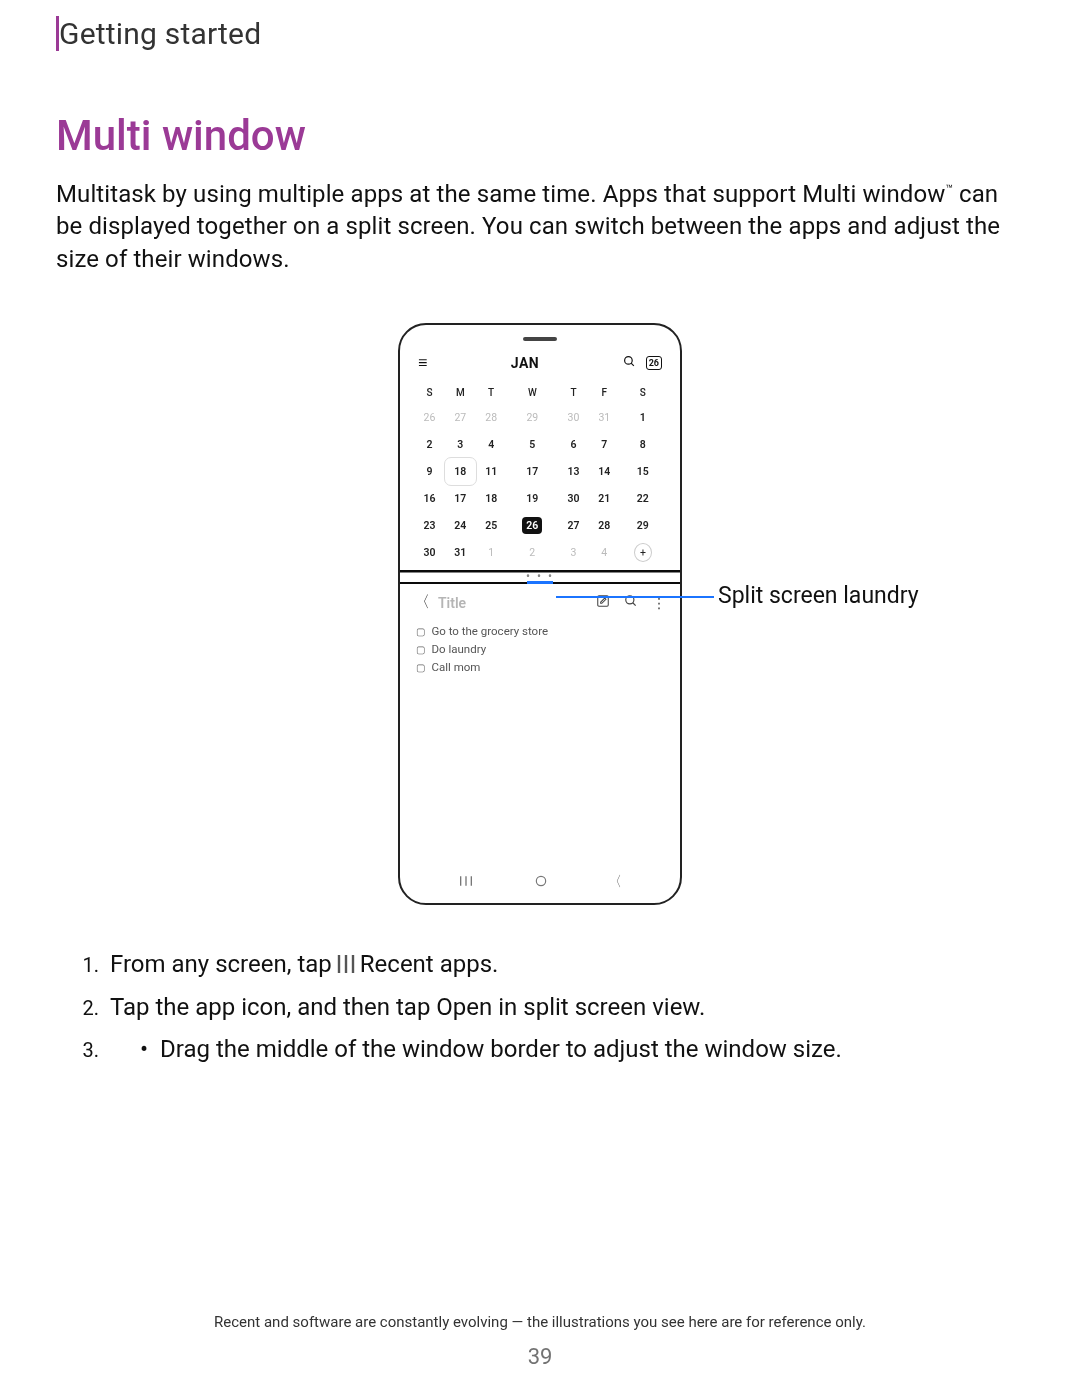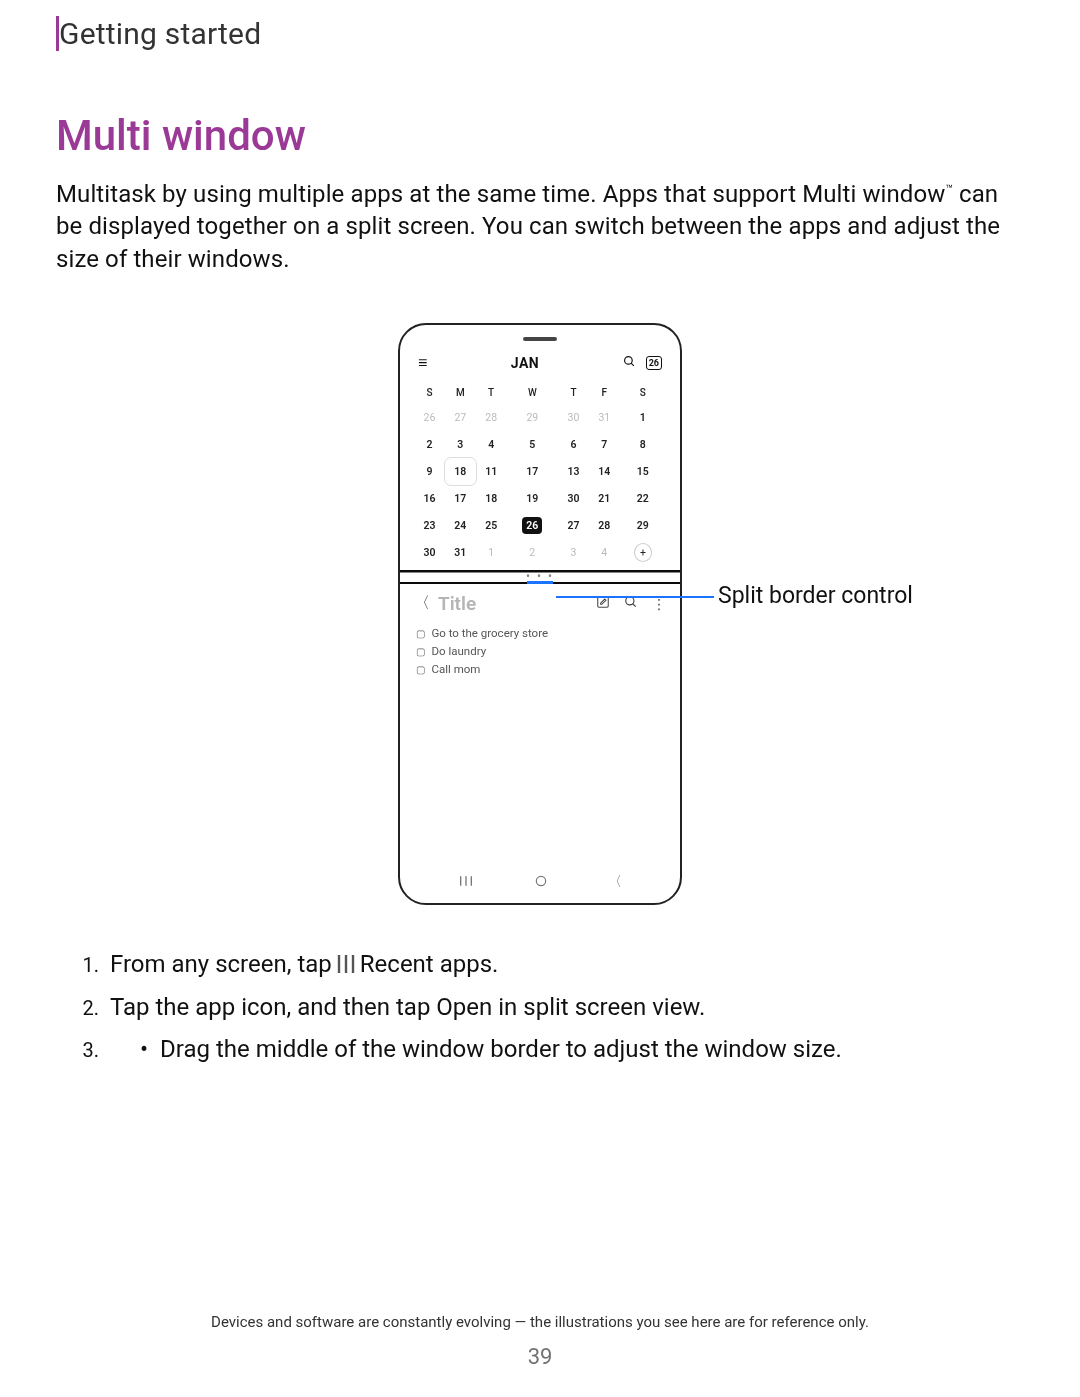--- a/index.html
+++ b/index.html
@@ -103,21 +103,21 @@
     flex: 1 1 auto;
     padding: 6px 6px 0 6px;
   }
   .notes-top {
     display:flex; align-items:center; justify-content:space-between;
     padding: 2px 0 6px 0;
     color:#888;
   }
   .notes-left { display:flex; align-items:center; gap:8px;}
   .notes-left .back { font-size:16px; color:#444; font-weight:300;}
-  .title-placeholder { color:#b5b5b5; font-size:19px; font-weight:600;}
+  .title-placeholder { color:#b5b5b5; font-size:14px; font-weight:600;}
   .notes-right { display:flex; gap:14px; align-items:center; color:#444; font-size:14px;}
   .note-list { padding: 4px 2px; font-size:11.5px; color:#555; line-height:1.55;}
   .note-item::before {
     content:"▢"; font-size:10px; margin-right:6px; color:#666;
   }
   .navbar {
     display:flex; justify-content:space-around; align-items:center;
     padding: 8px 20px 4px 20px;
     color:#777; font-size:14px;
   }
@@ -327,35 +327,35 @@
       <span>
         <svg width="14" height="14" viewBox="0 0 24 24" fill="none" stroke="#777" stroke-width="2">
             <circle cx="12" cy="12" r="8"></circle>
           </svg>
       </span>
       <span>〈</span>
     </div>
   </div>
 
   <div class="callout-line"></div>
-  <div class="callout-text">Split border control</div>
+  <div class="callout-text">Split screen laundry</div>
 </div>
 
 <ol class="steps">
   <li>
     <span>From any screen, tap</span><span class="recent-icon"><svg width="20" height="22" viewBox="0 0 20 22">
           <line x1="3" y1="2" x2="3" y2="20" stroke="#555" stroke-width="2.4"></line>
           <line x1="10" y1="2" x2="10" y2="20" stroke="#555" stroke-width="2.4"></line>
           <line x1="17" y1="2" x2="17" y2="20" stroke="#555" stroke-width="2.4"></line>
         </svg></span><b>Recent apps</b><span>.</span>
   </li>
   <li>
     <span>Tap the app icon, and then tap </span><b>Open in split screen view</b><span>.</span>
   </li>
   <li>
     <ul class="sub">
       <li>Drag the middle of the window border to adjust the window size.</li>
     </ul>
   </li>
 </ol>
 
-<div class="footnote">Devices and software are constantly evolving — the illustrations you see here are for reference only.</div>
+<div class="footnote">Recent and software are constantly evolving — the illustrations you see here are for reference only.</div>
 <div class="pagenum">39</div>
 
 </body></html>

